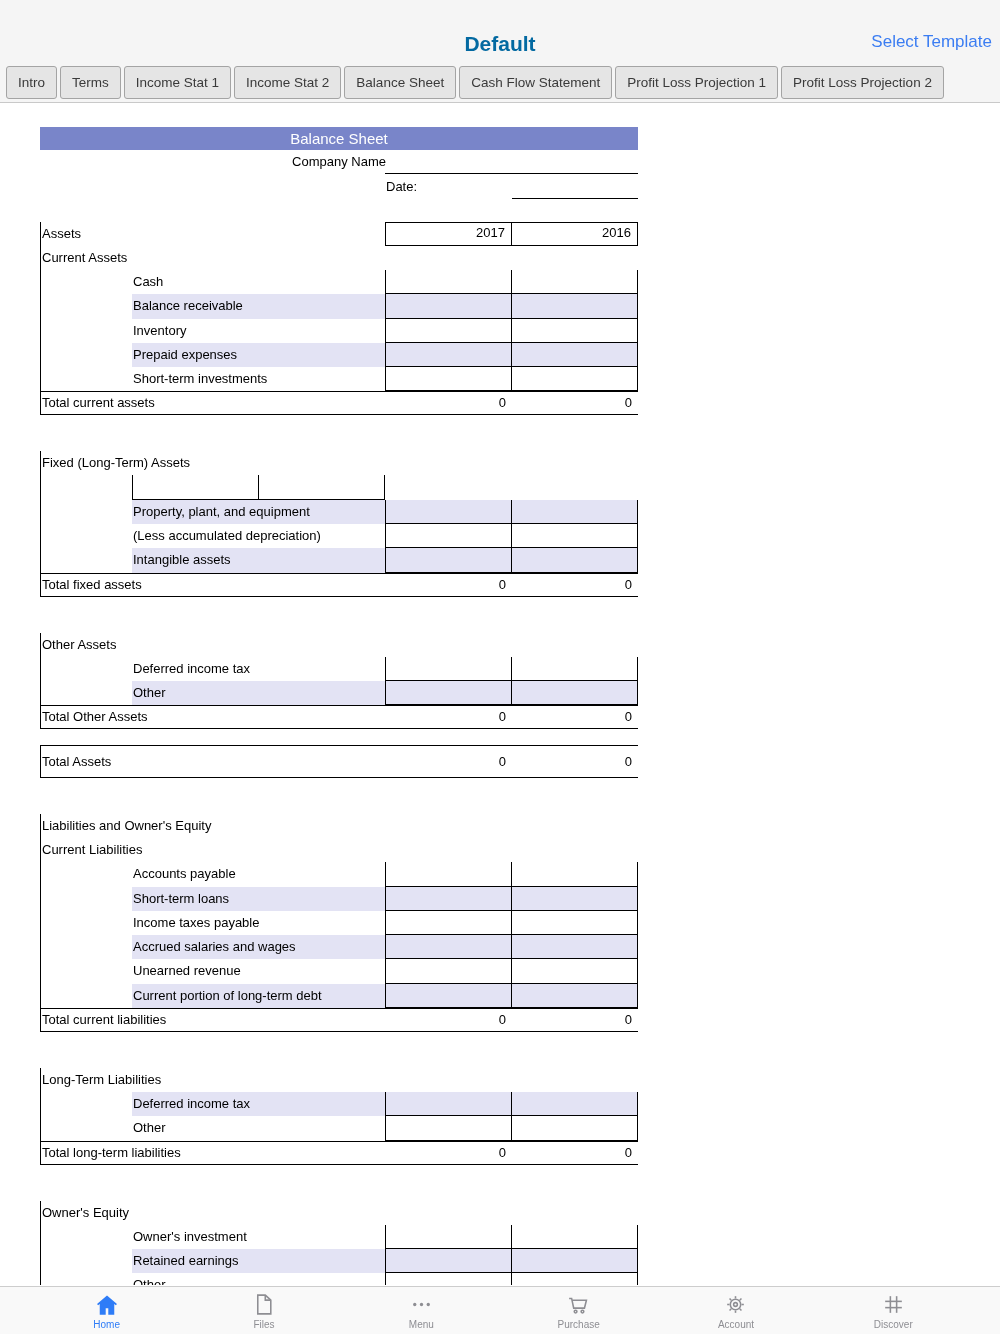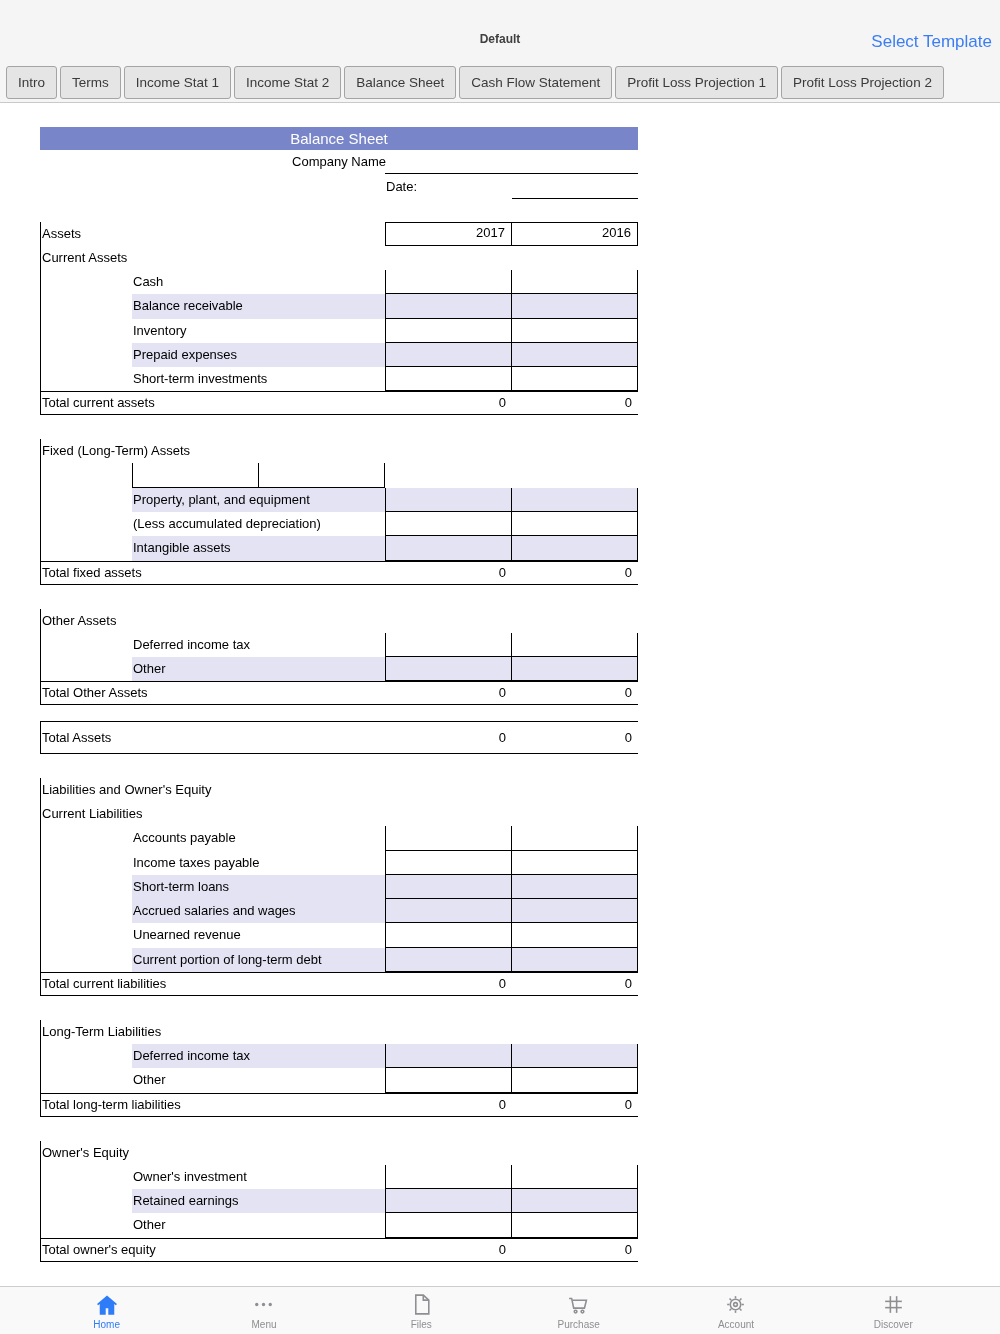--- a/index.html
+++ b/index.html
@@ -5,21 +5,21 @@
   * { margin:0; padding:0; box-sizing:border-box; }
   html,body { width:1000px; height:1334px; }
   body {
     font-family:"Liberation Sans","DejaVu Sans",sans-serif;
     background:#fff; position:relative; overflow:hidden; color:#000;
   }
   
   .top-bar { height:62px; background:#f5f5f5; position:relative; }
   .top-title {
     position:absolute; left:0; right:0; top:32px; text-align:center;
-    font-size:12px; font-weight:bold; color:#404040;
+    font-size:21px; font-weight:bold; color:#0369a1;
   }
   .select-template {
     position:absolute; right:8px; top:32px; font-size:17px;
     color:#3b7df2; cursor:pointer; background:none; border:none;
     font-family:inherit;
   }
   
   .tabs {
     height:41px; background:#f5f5f5; border-bottom:1px solid #c9c9c9;
     padding:4px 0 0 6px; white-space:nowrap; overflow:hidden;
@@ -50,21 +50,21 @@
   .date-row .spacer { width:345px; }
   .date-row .dlabel { width:127px; line-height:25px; padding-left:1px; }
   .date-row .dline { width:126px; border-bottom:1px solid #000; }
   .years-row { display:flex; margin-top:23px; height:24px; border-left:1px solid #000; }
   .years-row .row-label { width:344px; line-height:24px; padding-left:1px; }
   .years-row .ycell {
     width:127px; border:1.5px solid #000; line-height:20px;
     text-align:right; padding-right:6px;
   }
   .years-row .ycell + .ycell { width:126px; border-left:none; }
-  .group { margin-top:24px; }
+  .group { margin-top:36px; }
   #groups > :first-child { margin-top:0; }
   .group-body { border-left:1px solid #000; }
   .group-heading { height:24px; line-height:24px; padding-left:1px; }
   .item-row { display:flex; height:24.3px; }
   .item-row .indent { width:91px; }
   .item-row .ilabel { width:253px; line-height:24.3px; padding-left:1px; }
   .item-row .cell { width:127px; border:1px solid #000; border-top:none; cursor:cell; }
   .item-row .cell:last-child { width:126px; border-left:none; }
   .item-row:first-of-type .cell { border-top:1px solid #000; }
   .item-row:last-of-type .cell { border-bottom:none; }
@@ -224,29 +224,29 @@
         <section class="group">
           <div class="group-body">
             <div class="group-heading">Liabilities and Owner's Equity</div>
             <div class="group-heading">Current Liabilities</div>
             <div class="item-row">
               <div class="indent"></div>
               <div class="ilabel">Accounts payable</div>
               <div class="cell"></div>
               <div class="cell"></div>
             </div>
+            <div class="item-row shaded">
+              <div class="indent"></div>
+              <div class="ilabel">Short-term loans</div>
+              <div class="cell"></div>
+              <div class="cell"></div>
+            </div>
             <div class="item-row">
               <div class="indent"></div>
               <div class="ilabel">Income taxes payable</div>
-              <div class="cell"></div>
-              <div class="cell"></div>
-            </div>
-            <div class="item-row shaded">
-              <div class="indent"></div>
-              <div class="ilabel">Short-term loans</div>
               <div class="cell"></div>
               <div class="cell"></div>
             </div>
             <div class="item-row shaded">
               <div class="indent"></div>
               <div class="ilabel">Accrued salaries and wages</div>
               <div class="cell"></div>
               <div class="cell"></div>
             </div>
             <div class="item-row">
@@ -323,39 +323,39 @@
 </main>
 
 <nav class="bottom-nav" id="bottomnav">
     <div class="nav-item active">
       <span class="icon">
         <svg width="26" height="26" viewBox="0 0 24 24">
           <path d="M12 3.2 2.8 11l1 1.2 1.5-1.2V21h5.5v-6h2.4v6h5.5V11l1.5 1.2 1-1.2z" fill="#2e7cf7"></path>
         </svg>
       </span>
       <span class="nav-label">Home</span>
+    </div>
+    <div class="nav-item">
+      <span class="icon">
+        <svg width="25" height="25" viewBox="0 0 24 24" fill="none" stroke="#8e8e93" stroke-width="1.5">
+          <path d="M6.5 3h7.2L19 7.8V21H6.5z"></path>
+          <path d="M13.7 3v4.8H19"></path>
+        </svg>
+      </span>
+      <span class="nav-label">Files</span>
     </div>
     <div class="nav-item">
       <span class="icon">
         <svg width="25" height="25" viewBox="0 0 24 24" fill="#8e8e93">
           <circle cx="5.5" cy="12" r="1.6"></circle>
           <circle cx="12" cy="12" r="1.6"></circle>
           <circle cx="18.5" cy="12" r="1.6"></circle>
         </svg>
       </span>
       <span class="nav-label">Menu</span>
-    </div>
-    <div class="nav-item">
-      <span class="icon">
-        <svg width="25" height="25" viewBox="0 0 24 24" fill="none" stroke="#8e8e93" stroke-width="1.5">
-          <path d="M6.5 3h7.2L19 7.8V21H6.5z"></path>
-          <path d="M13.7 3v4.8H19"></path>
-        </svg>
-      </span>
-      <span class="nav-label">Files</span>
     </div>
     <div class="nav-item">
       <span class="icon">
         <svg width="25" height="25" viewBox="0 0 24 24" fill="none" stroke="#8e8e93" stroke-width="1.5">
           <path d="M3 6.2h2.4l2 9.3h10.3l1.9-7.6H6"></path>
           <circle cx="9.2" cy="18.8" r="1.3"></circle>
           <circle cx="15.8" cy="18.8" r="1.3"></circle>
         </svg>
       </span>
       <span class="nav-label">Purchase</span>

